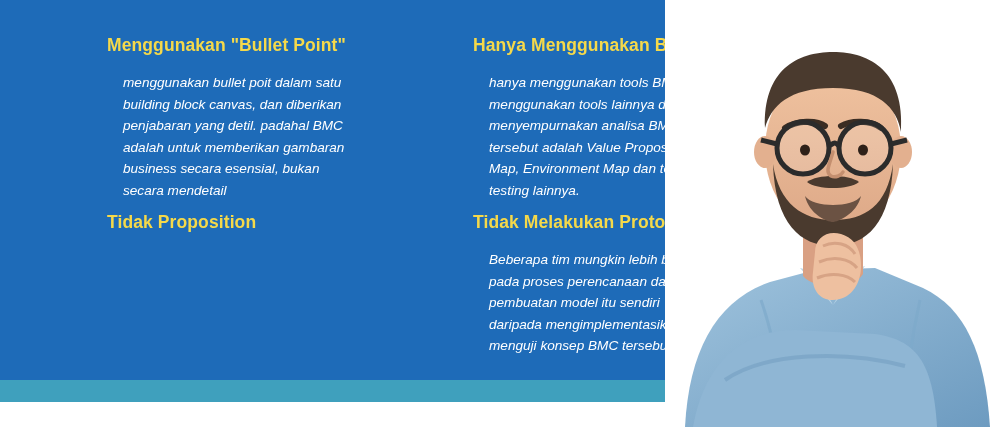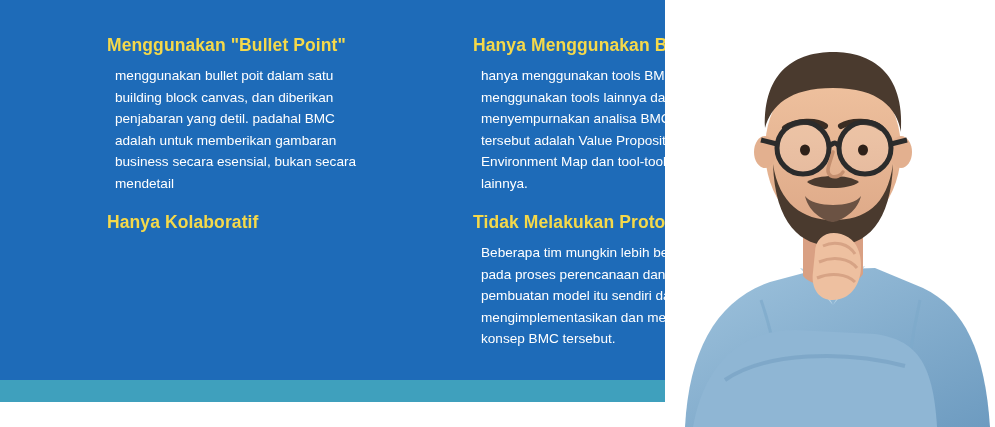--- a/index.html
+++ b/index.html
@@ -57,22 +57,23 @@
     font-size: 17.5px;
     font-weight: bold;
     line-height: 1.28;
     letter-spacing: 0.1px;
     margin: 0 0 9px 0;
   }
   .blk-body {
     color: #ffffff;
     font-size: 13.6px;
     line-height: 1.58;
-    margin: 8px;
+    margin: 16px;
     font-weight: 400;
+    font-style: italic;
   }
   
   .b1 { left: 107px; top: 34px; width: 268px; }
   .b2 { left: 473px; top: 34px; width: 262px; }
   .b3 { left: 107px; top: 211px; width: 272px; }
   .b4 { left: 473px; top: 211px; width: 258px; }
 
   
   .person {
     position: absolute;
@@ -99,21 +100,21 @@
       <div class="blk-title">Menggunakan "Bullet Point"</div>
       <div class="blk-body">menggunakan bullet poit dalam satu building block canvas, dan diberikan penjabaran yang detil. padahal BMC adalah untuk memberikan gambaran business secara esensial, bukan secara mendetail</div>
     </div>
 
     <div class="block b2">
       <div class="blk-title">Hanya Menggunakan BMC</div>
       <div class="blk-body">hanya menggunakan tools BMC, tidak menggunakan tools lainnya dalam menyempurnakan analisa BMC, tools tersebut adalah Value Proposition Map, Environment Map dan tool-tool testing lainnya.</div>
     </div>
 
     <div class="block b3">
-      <div class="blk-title">Hanya Kolaboratif</div>
+      <div class="blk-title">Tidak Proposition</div>
     </div>
 
     <div class="block b4">
       <div class="blk-title">Tidak Melakukan Prototyping</div>
       <div class="blk-body">Beberapa tim mungkin lebih berfokus pada proses perencanaan dan pembuatan model itu sendiri daripada mengimplementasikan dan menguji konsep BMC tersebut.</div>
     </div>
 
   </div>
 
   <div class="person">

